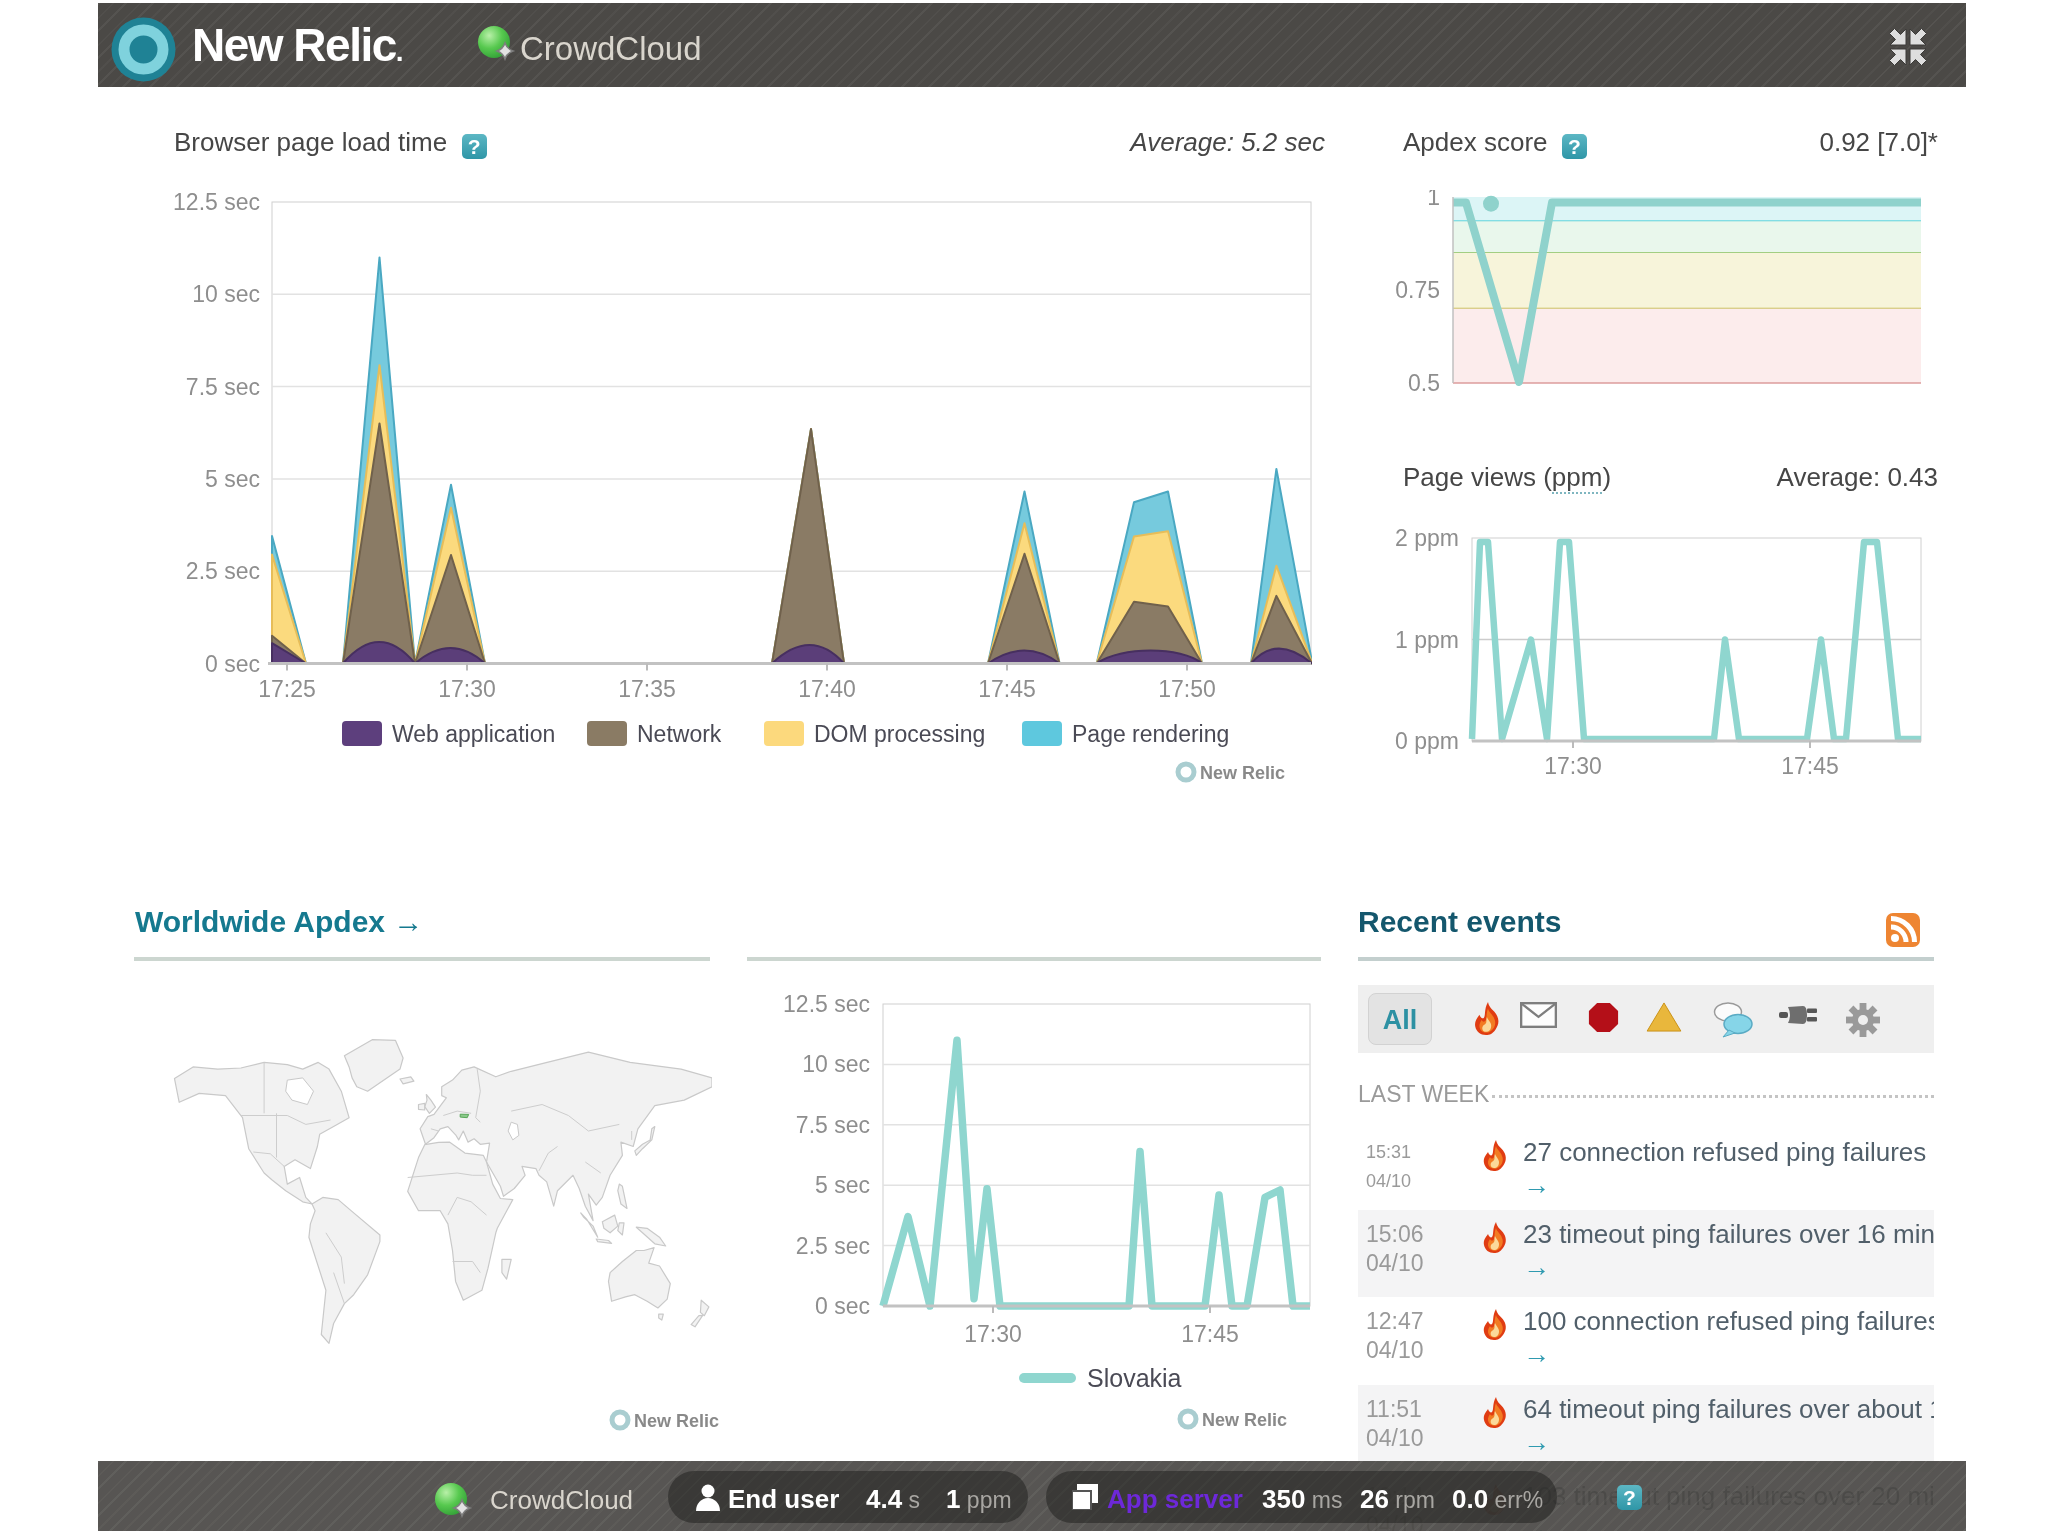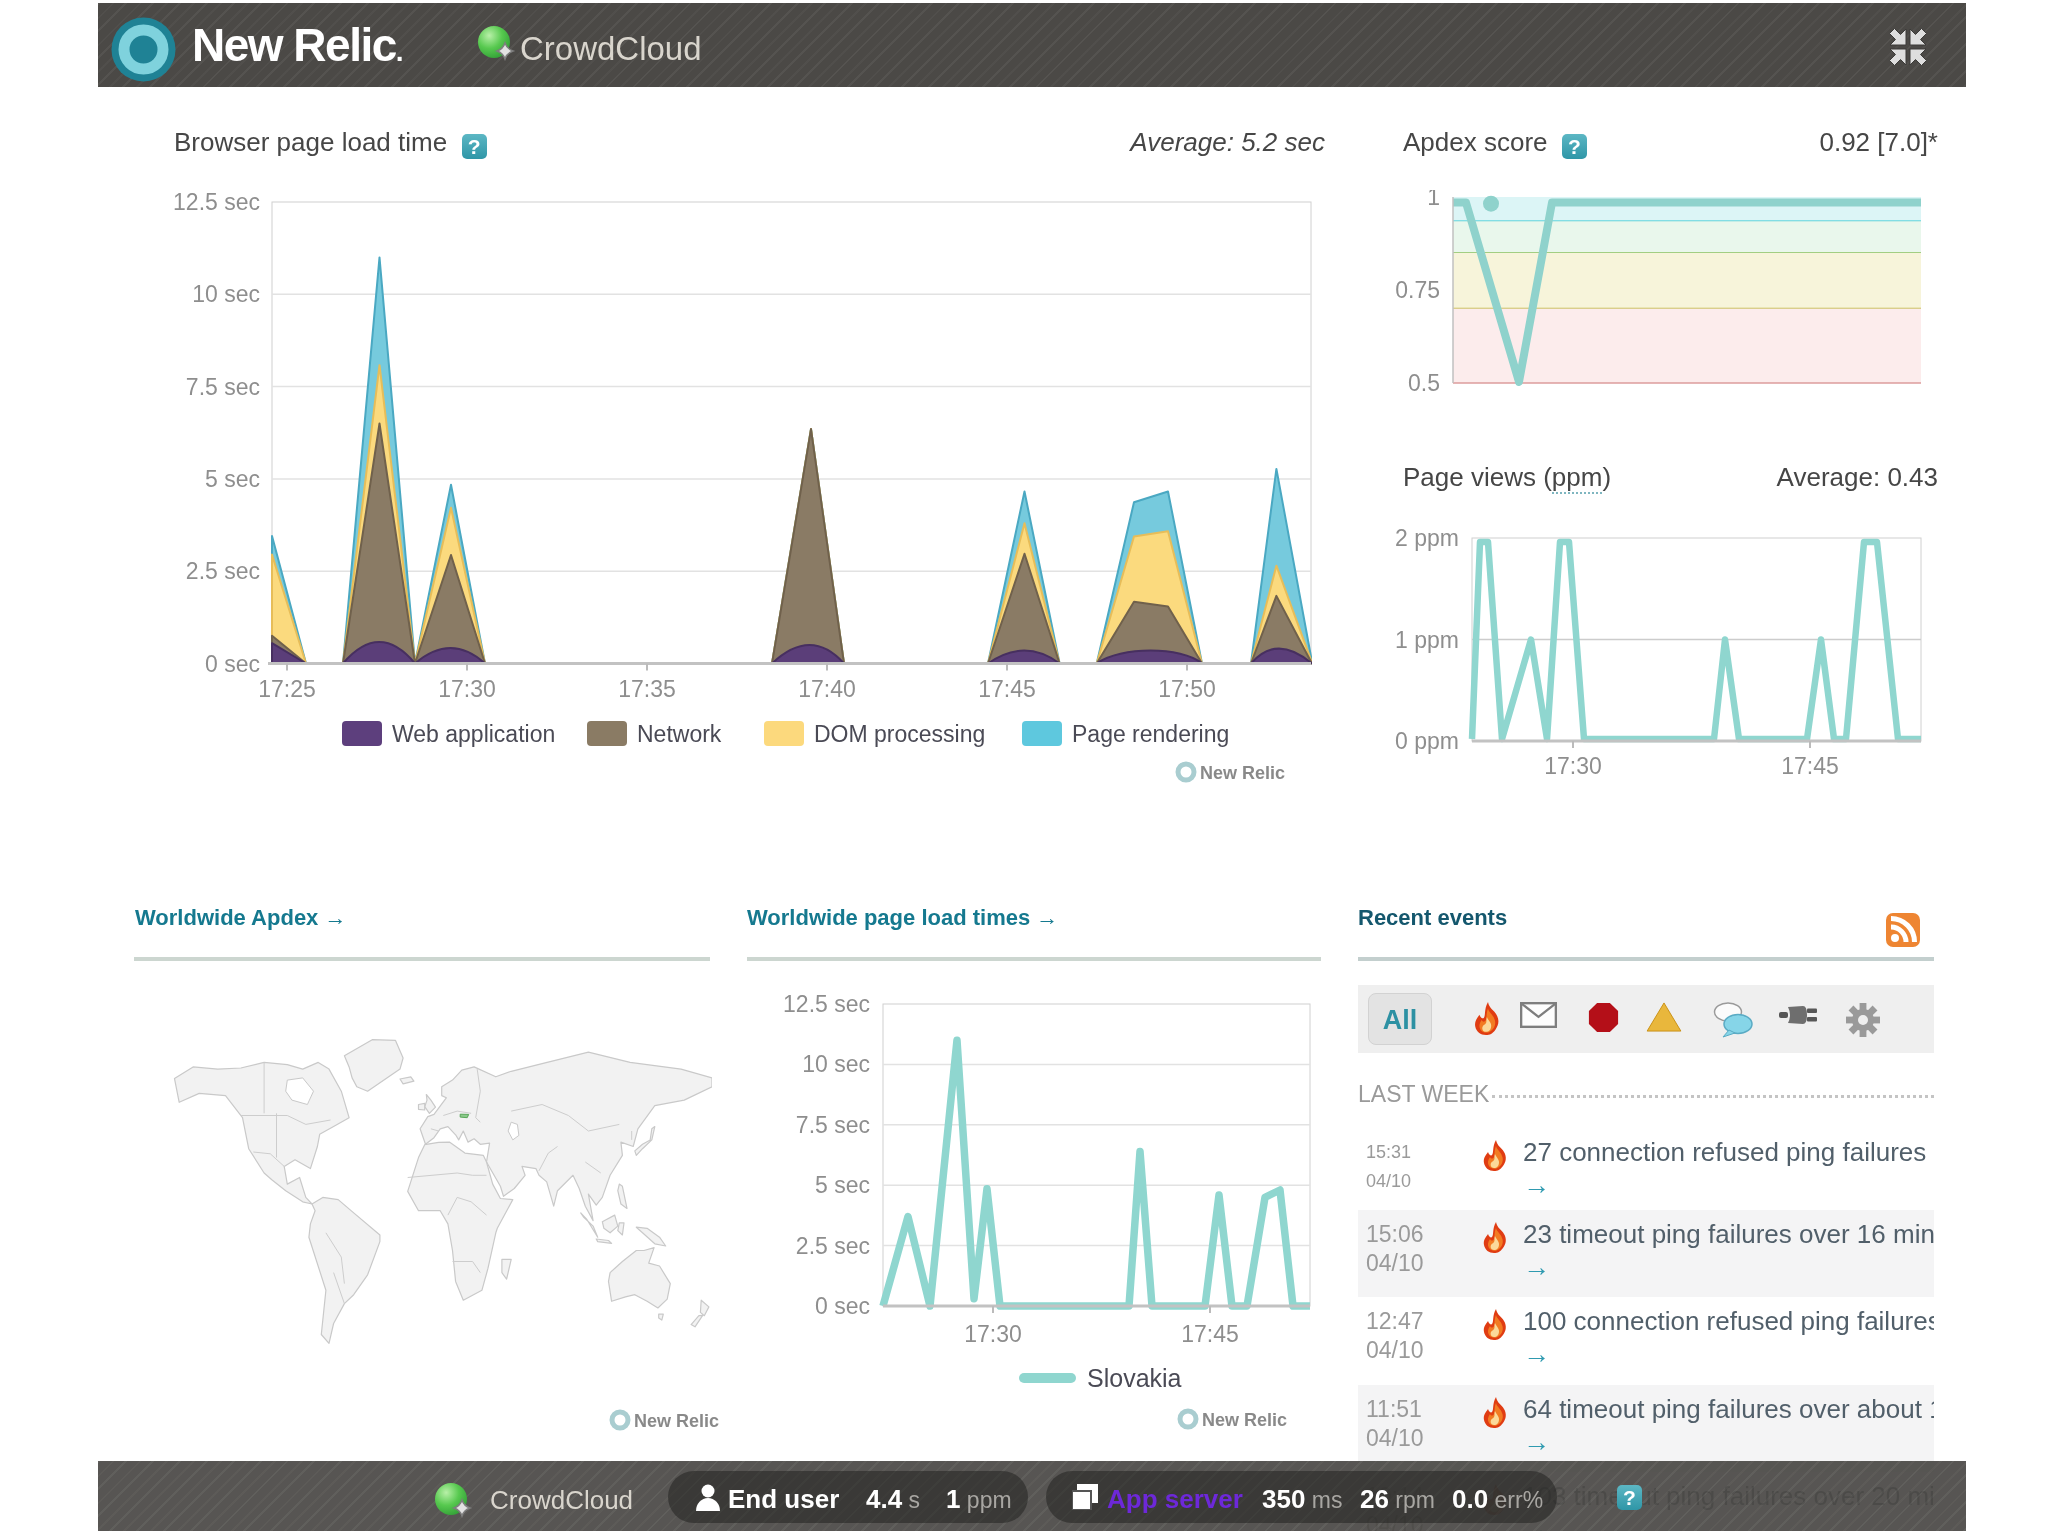--- a/index.html
+++ b/index.html
@@ -5,21 +5,21 @@
 *{box-sizing:border-box;}
 .page{position:relative;width:2048px;height:1536px;overflow:hidden;background:#fff;
   font-family:"Liberation Sans",sans-serif;}
 .abs{position:absolute;}
 .bar-tex{background-color:#4b4946;
  background-image:repeating-linear-gradient(135deg, rgba(255,255,255,0.055) 0 2px, rgba(255,255,255,0.0) 2px 10px, rgba(255,255,255,0.03) 10px 12px, rgba(255,255,255,0.0) 12px 19px);}
 .ctitle{color:#464646;font-size:26px;}
 .help{display:inline-block;width:25px;height:25px;border-radius:5px;
   background:linear-gradient(#5cb7c4,#2f96a7);color:#fff;font-weight:bold;font-size:21px;
   text-align:center;line-height:26px;vertical-align:-3px;}
-.h2{font-size:22px;font-weight:bold;color:#15798f;}
+.h2{font-size:30px;font-weight:bold;color:#15798f;}
 .rule{height:4px;background:#ccd6d0;}
 </style></head>
 <body>
 <div class="page">
 
 <div class="abs bar-tex" style="left:98px;top:3px;width:1868px;height:84px;"></div>
 <svg class="abs" style="left:111px;top:17px" width="65" height="65" viewBox="0 0 65 65">
 <circle cx="32.5" cy="32.5" r="32" fill="#1f8295"></circle>
 <circle cx="32.5" cy="32.5" r="19.5" fill="none" stroke="#7fd2dd" stroke-width="11"></circle>
 </svg>
@@ -126,21 +126,20 @@
       <text x="109" y="26.0" font-size="23" fill="#8e8e8e" text-anchor="end">2 ppm</text>
       <text x="109" y="127.5" font-size="23" fill="#8e8e8e" text-anchor="end">1 ppm</text>
       <text x="109" y="229.0" font-size="23" fill="#8e8e8e" text-anchor="end">0 ppm</text>
       <line x1="223" y1="221.0" x2="223" y2="228.0" stroke="#bbb" stroke-width="2"></line>
       <text x="223" y="254.0" font-size="23" fill="#8e8e8e" text-anchor="middle">17:30</text>
       <line x1="460" y1="221.0" x2="460" y2="228.0" stroke="#bbb" stroke-width="2"></line>
       <text x="460" y="254.0" font-size="23" fill="#8e8e8e" text-anchor="middle">17:45</text>
     </svg>
 <div class="abs h2" style="left:135px;top:905px;">Worldwide Apdex <span style="font-weight:normal;">→</span></div>
 <div class="abs rule" style="left:134px;top:957px;width:576px;"></div>
-<div class="abs h2" style="left:747px;top:905px;">Worldwide page load times <span style="font-weight:normal;">→</span></div>
 <div class="abs rule" style="left:747px;top:957px;width:574px;"></div>
 <div class="abs h2" style="left:1358px;top:905px;color:#14576d;">Recent events</div>
 <div class="abs rule" style="left:1358px;top:957px;width:576px;background:#c3cfce;"></div>
 <svg class="abs" style="left:1886px;top:913px" width="34" height="34" viewBox="0 0 34 34">
 <rect x="0" y="0" width="34" height="34" rx="7" fill="#ee8532"></rect>
 <circle cx="9" cy="25" r="4" fill="#fff"></circle>
 <path d="M5 14 a15 15 0 0 1 15 15" fill="none" stroke="#fff" stroke-width="5"></path>
 <path d="M5 5.5 a23.5 23.5 0 0 1 23.5 23.5" fill="none" stroke="#fff" stroke-width="5"></path>
 </svg>
 <svg class="abs" style="left:156px;top:1039px" width="556" height="322" viewBox="0 0 556 322">

